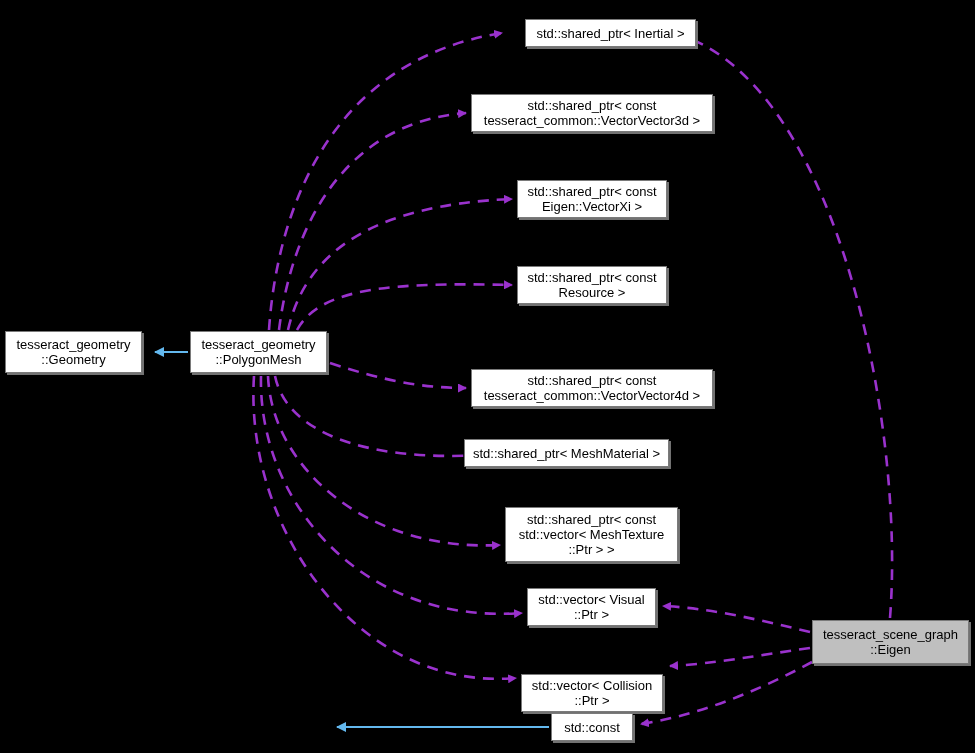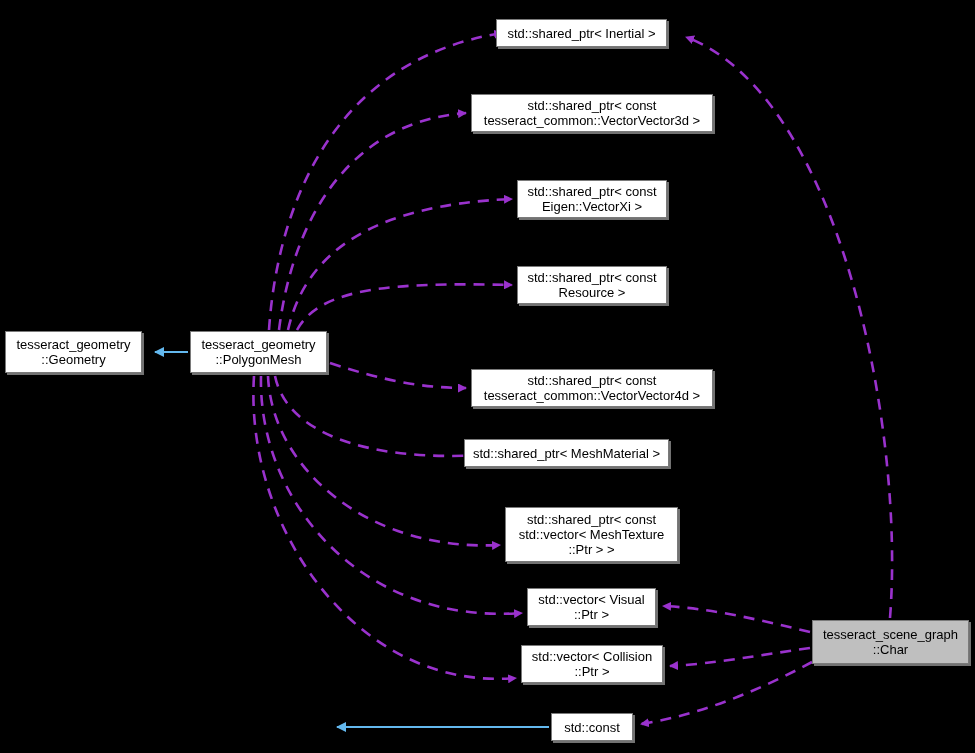--- a/index.html
+++ b/index.html
@@ -77,21 +77,21 @@
   <div class="node" style="left:5px;top:331px;width:137px;height:42px;">
     <span class="label">tesseract_geometry
 ::Geometry</span>
   </div>
 
   <div class="node" style="left:190px;top:331px;width:137px;height:42px;">
     <span class="label">tesseract_geometry
 ::PolygonMesh</span>
   </div>
 
-  <div class="node" style="left:496px;top:19px;width:171px;height:28px;">
+  <div class="node" style="left:525px;top:19px;width:171px;height:28px;">
     <span class="label">std::shared_ptr&lt; Inertial &gt;</span>
   </div>
 
   <div class="node" style="left:471px;top:94px;width:242px;height:38px;">
     <span class="label">std::shared_ptr&lt; const
  tesseract_common::VectorVector3d &gt;</span>
   </div>
 
   <div class="node" style="left:517px;top:180px;width:150px;height:38px;">
     <span class="label">std::shared_ptr&lt; const
@@ -116,28 +116,28 @@
     <span class="label">std::shared_ptr&lt; const
 std::vector&lt; MeshTexture
 ::Ptr &gt; &gt;</span>
   </div>
 
   <div class="node" style="left:527px;top:588px;width:129px;height:38px;">
     <span class="label">std::vector&lt; Visual
 ::Ptr &gt;</span>
   </div>
 
-  <div class="node" style="left:521px;top:645px;width:142px;height:38px;align-items:center;">
+  <div class="node" style="left:521px;top:674px;width:142px;height:38px;align-items:center;">
     <span class="label">std::vector&lt; Collision
 ::Ptr &gt;</span>
   </div>
 
 
   <div class="node" style="left:551px;top:713px;width:82px;height:28px;">
     <span class="label">std::const</span>
   </div>
 
   <div class="node highlight" style="left:812px;top:620px;width:157px;height:44px;">
     <span class="label">tesseract_scene_graph
-::Char</span>
+::Eigen</span>
   </div>
 
 </div>
 
 </body></html>

